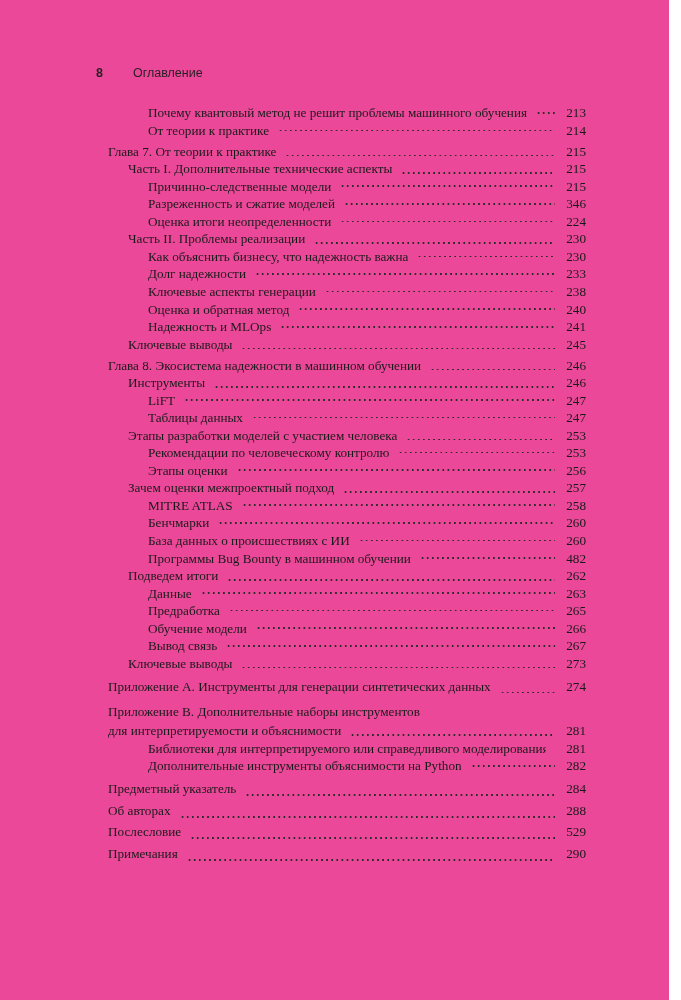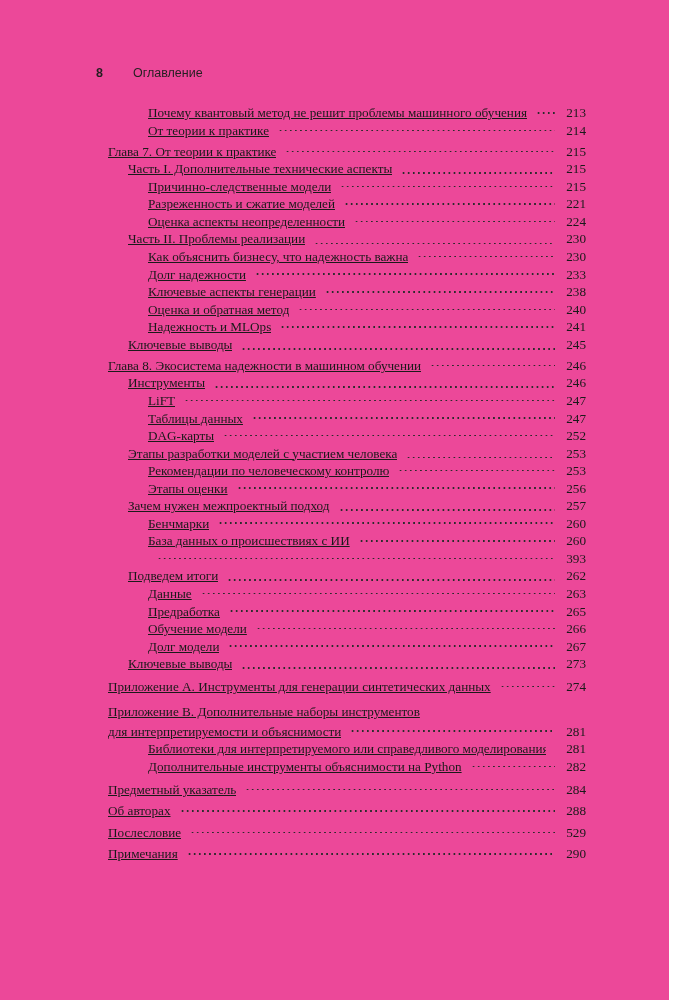--- a/index.html
+++ b/index.html
@@ -49,33 +49,32 @@
 
   .entry {
     display: flex;
     align-items: baseline;
     font-size: 13.2px;
     line-height: 17.4px;
     white-space: nowrap;
   }
 
   
-  .lvl0 { padding-left: 0px; }
+  .lvl0 { padding-left: 0px; align-items: flex-end; }
   .lvl1 { padding-left: 20px; align-items: flex-end; }
   .lvl2 { padding-left: 40px; }
 
   
   .gap-before { margin-top: 3.5px; }
   .loose      { line-height: 21.5px; }
 
   .entry-title {
     flex: 0 1 auto;
     overflow: hidden;
     text-overflow: clip;
-    text-decoration: underline;
   }
 
   .leader {
     flex: 1 1 auto;
     margin: 0 5px 0 9px;
     position: relative;
     height: 1em;
     overflow: hidden;
   }
   .leader::before {
@@ -129,24 +128,24 @@
         <span class="entry-page">215</span>
       </div>
       <div class="entry lvl2">
         <span class="entry-title">Причинно-следственные модели</span>
         <span class="leader"></span>
         <span class="entry-page">215</span>
       </div>
       <div class="entry lvl2">
         <span class="entry-title">Разреженность и сжатие моделей</span>
         <span class="leader"></span>
-        <span class="entry-page">221</span>
-      </div>
-      <div class="entry lvl2">
-        <span class="entry-title">Оценка аспекты неопределенности</span>
+        <span class="entry-page">346</span>
+      </div>
+      <div class="entry lvl2">
+        <span class="entry-title">Оценка итоги неопределенности</span>
         <span class="leader"></span>
         <span class="entry-page">224</span>
       </div>
       <div class="entry lvl1">
         <span class="entry-title">Часть II. Проблемы реализации</span>
         <span class="leader"></span>
         <span class="entry-page">230</span>
       </div>
       <div class="entry lvl2">
         <span class="entry-title">Как объяснить бизнесу, что надежность важна</span>
@@ -191,58 +190,59 @@
       <div class="entry lvl2">
         <span class="entry-title">LiFT</span>
         <span class="leader"></span>
         <span class="entry-page">247</span>
       </div>
       <div class="entry lvl2">
         <span class="entry-title">Таблицы данных</span>
         <span class="leader"></span>
         <span class="entry-page">247</span>
       </div>
-      <div class="entry lvl2">
-        <span class="entry-title">DAG-карты</span>
-        <span class="leader"></span>
-        <span class="entry-page">252</span>
-      </div>
       <div class="entry lvl1">
         <span class="entry-title">Этапы разработки моделей с участием человека</span>
         <span class="leader"></span>
         <span class="entry-page">253</span>
       </div>
       <div class="entry lvl2">
         <span class="entry-title">Рекомендации по человеческому контролю</span>
         <span class="leader"></span>
         <span class="entry-page">253</span>
       </div>
       <div class="entry lvl2">
         <span class="entry-title">Этапы оценки</span>
         <span class="leader"></span>
         <span class="entry-page">256</span>
       </div>
       <div class="entry lvl1">
-        <span class="entry-title">Зачем нужен межпроектный подход</span>
+        <span class="entry-title">Зачем оценки межпроектный подход</span>
         <span class="leader"></span>
         <span class="entry-page">257</span>
       </div>
       <div class="entry lvl2">
+        <span class="entry-title">MITRE ATLAS</span>
+        <span class="leader"></span>
+        <span class="entry-page">258</span>
+      </div>
+      <div class="entry lvl2">
         <span class="entry-title">Бенчмарки</span>
         <span class="leader"></span>
         <span class="entry-page">260</span>
       </div>
       <div class="entry lvl2">
         <span class="entry-title">База данных о происшествиях с ИИ</span>
         <span class="leader"></span>
         <span class="entry-page">260</span>
       </div>
       <div class="entry lvl2">
-        <span class="leader"></span>
-        <span class="entry-page">393</span>
+        <span class="entry-title">Программы Bug Bounty в машинном обучении</span>
+        <span class="leader"></span>
+        <span class="entry-page">482</span>
       </div>
       <div class="entry lvl1">
         <span class="entry-title">Подведем итоги</span>
         <span class="leader"></span>
         <span class="entry-page">262</span>
       </div>
       <div class="entry lvl2">
         <span class="entry-title">Данные</span>
         <span class="leader"></span>
         <span class="entry-page">263</span>
@@ -251,21 +251,21 @@
         <span class="entry-title">Предработка</span>
         <span class="leader"></span>
         <span class="entry-page">265</span>
       </div>
       <div class="entry lvl2">
         <span class="entry-title">Обучение модели</span>
         <span class="leader"></span>
         <span class="entry-page">266</span>
       </div>
       <div class="entry lvl2">
-        <span class="entry-title">Долг модели</span>
+        <span class="entry-title">Вывод связь</span>
         <span class="leader"></span>
         <span class="entry-page">267</span>
       </div>
       <div class="entry lvl1">
         <span class="entry-title">Ключевые выводы</span>
         <span class="leader"></span>
         <span class="entry-page">273</span>
       </div>
       <div class="entry lvl0 loose gap-before">
         <span class="entry-title">Приложение A. Инструменты для генерации синтетических данных</span>

